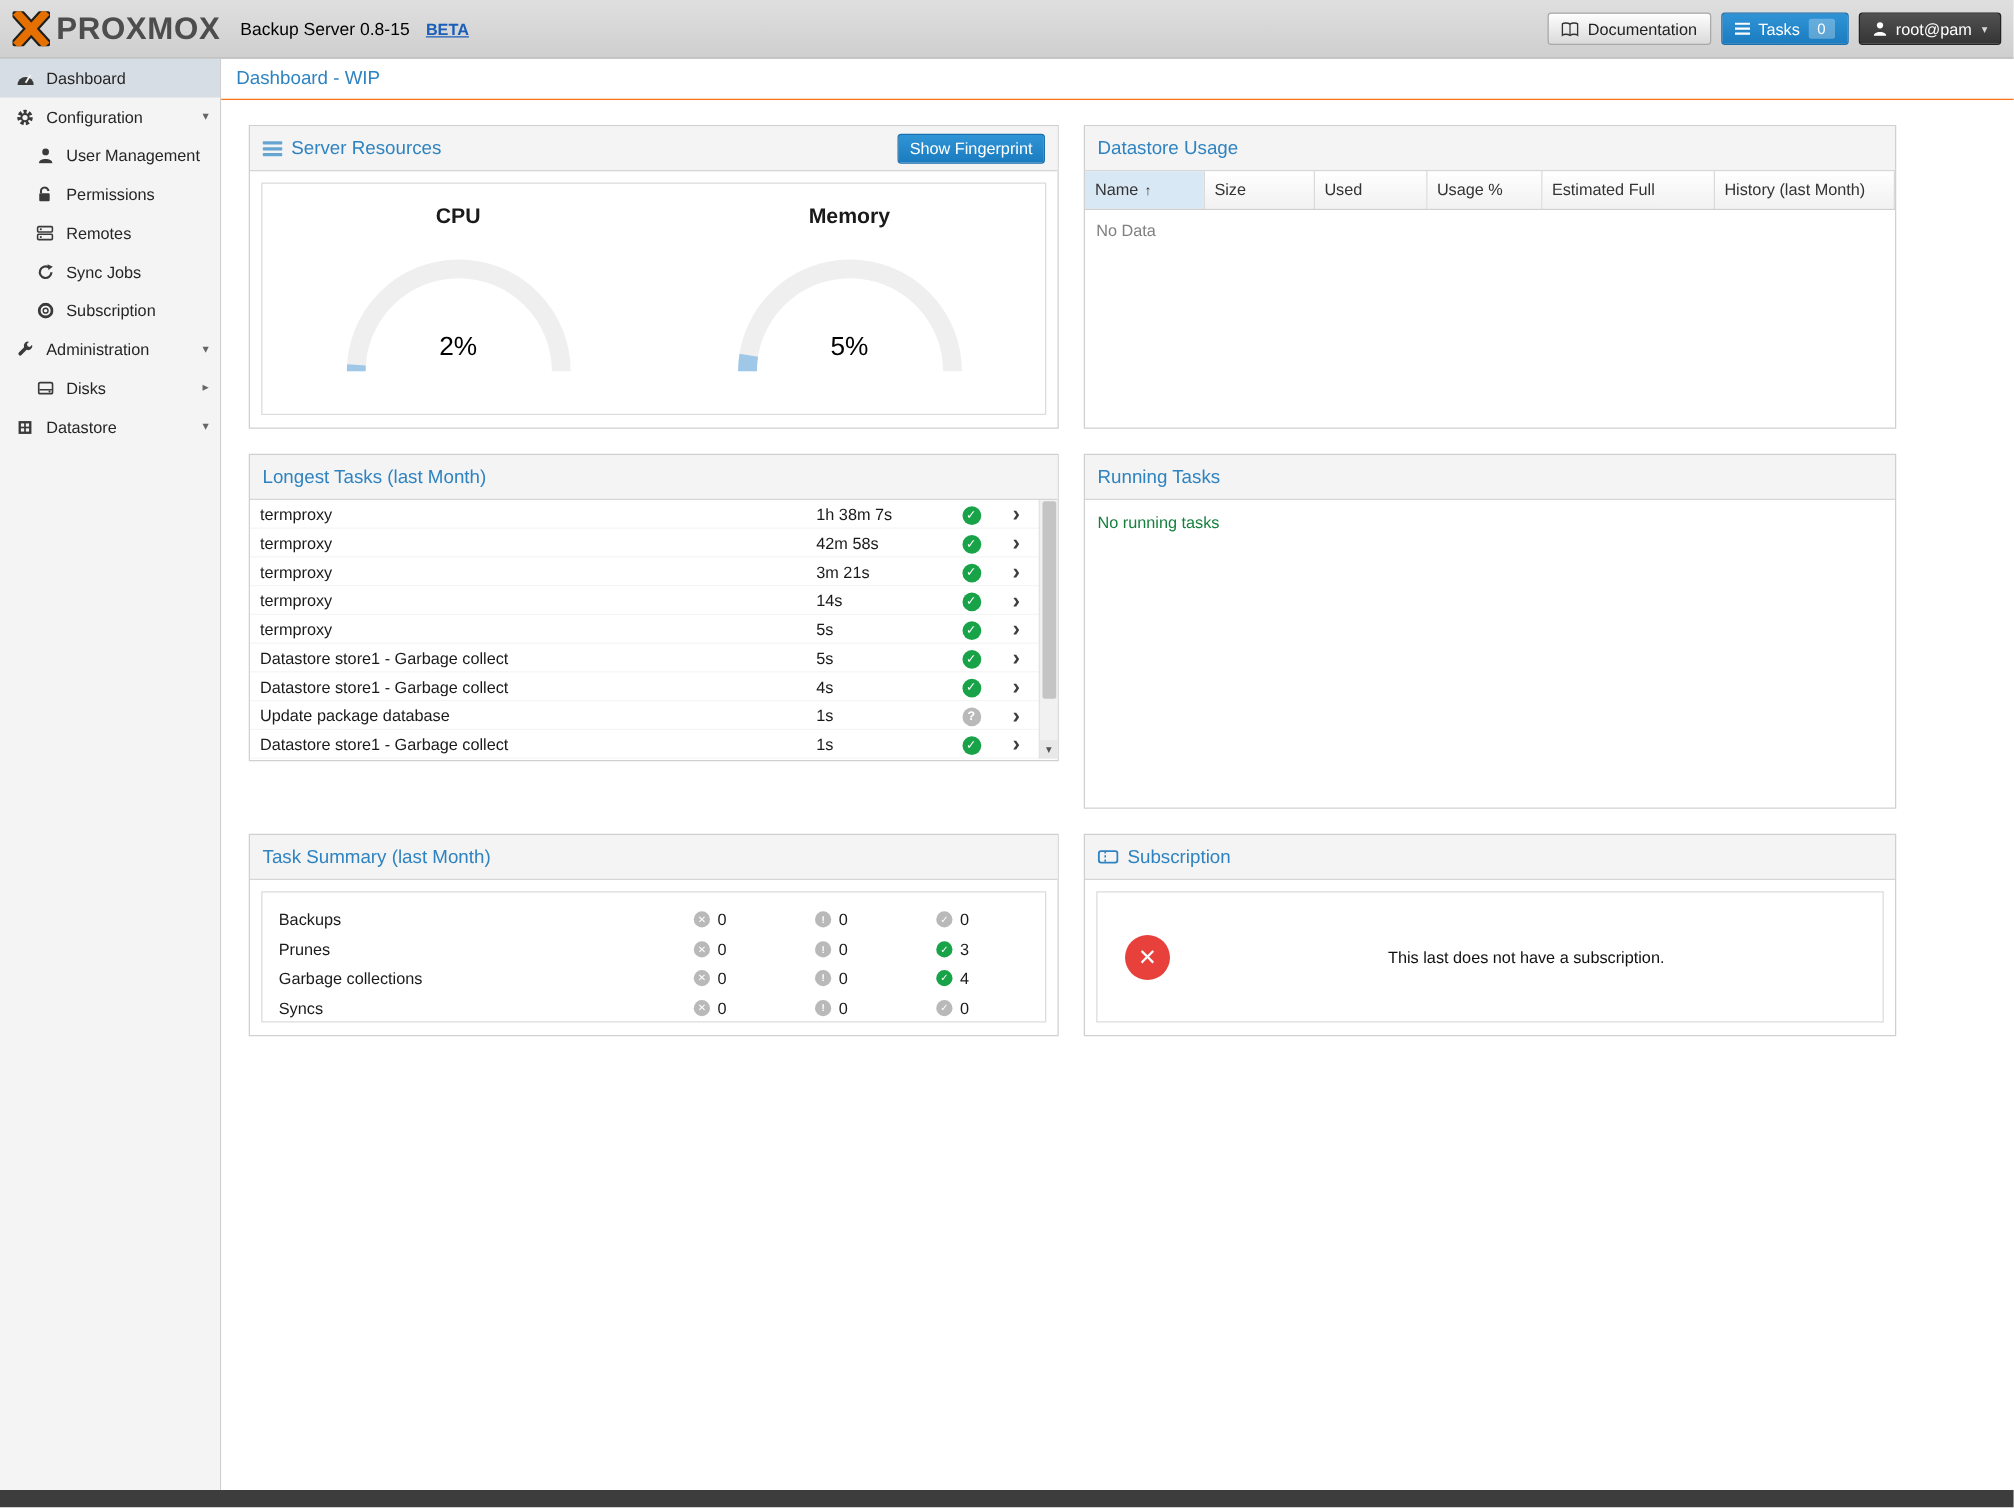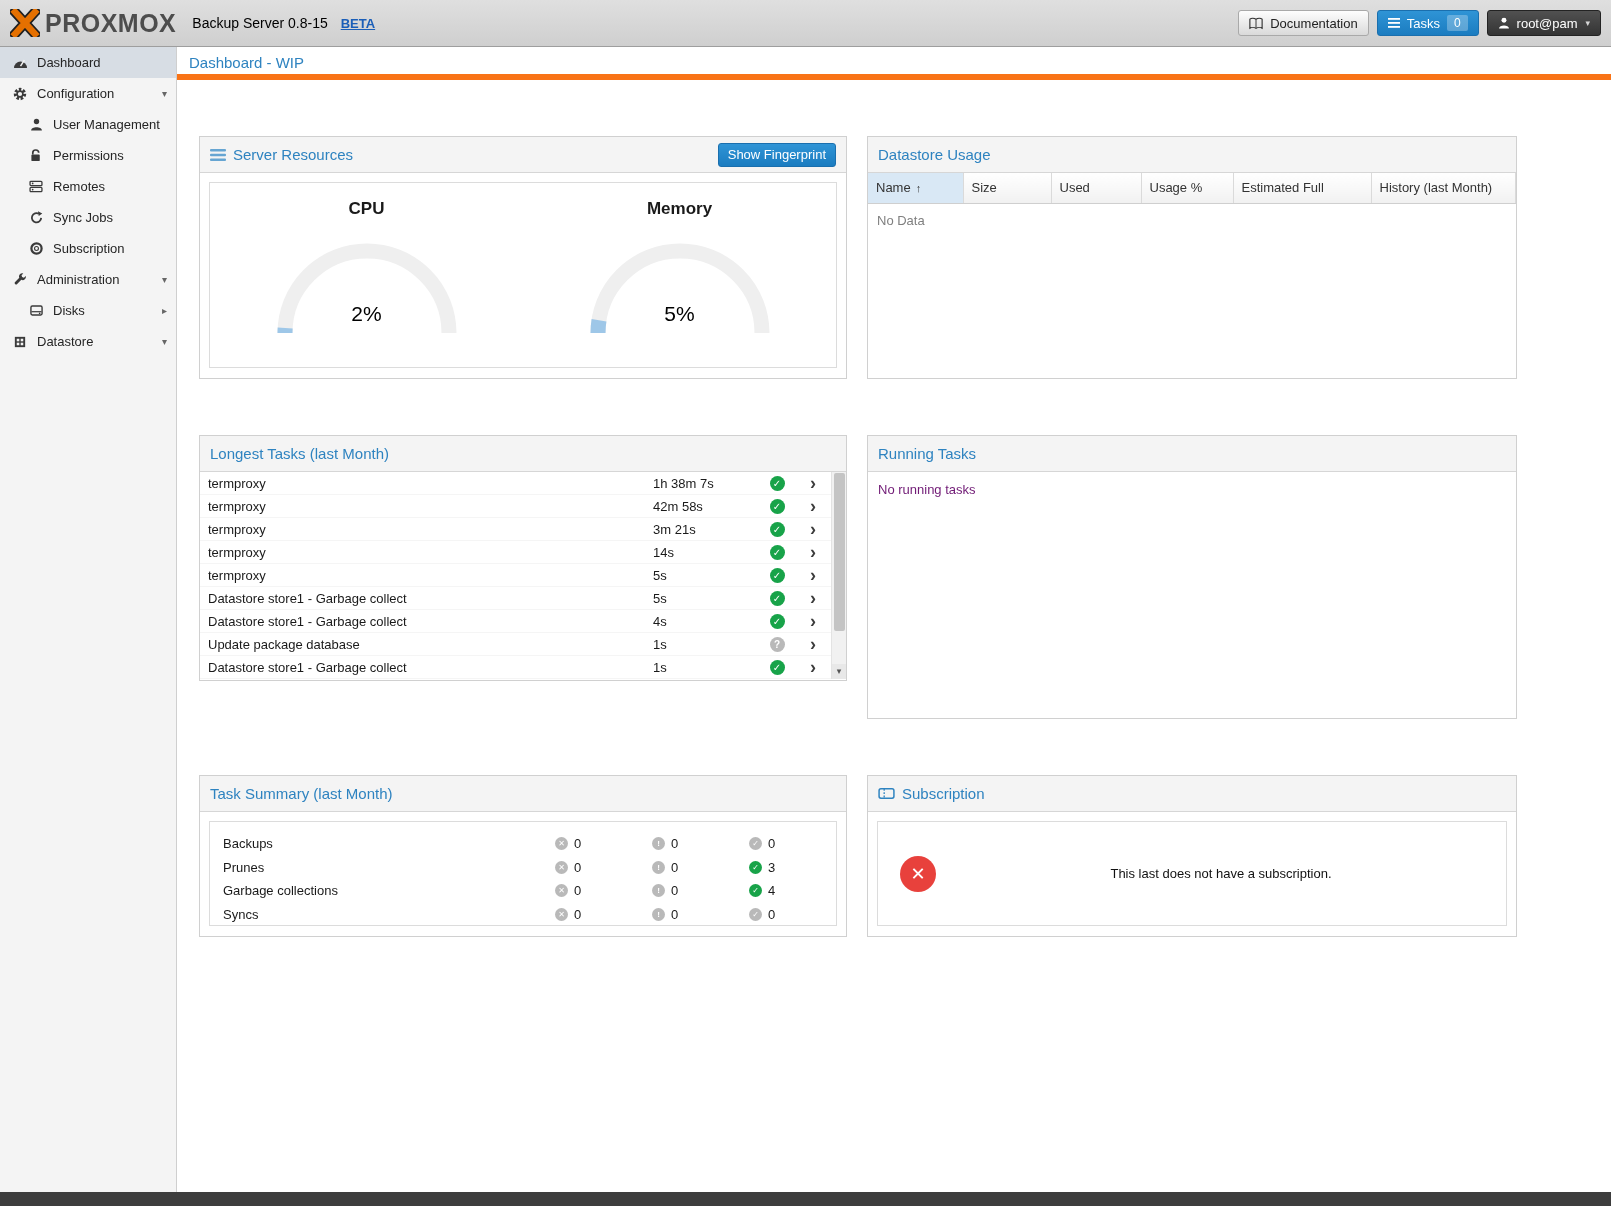--- a/index.html
+++ b/index.html
@@ -41,30 +41,30 @@
   }
   .nav-item.lvl1 { padding-left:28px; }
   .nav-item.selected { background:#d7dde4; }
   .nav-ico { width:16px; display:flex; justify-content:center; align-items:center; }
   .nav-label { flex:1; }
   .nav-caret { color:#666; font-size:10px; }
 
   .workspace { flex:1; display:flex; flex-direction:column; background:#fff; min-width:0; }
   .page-titlebar {
     height:33px; line-height:32px; padding-left:12px; flex:0 0 auto;
-    color:#2e83c0; font-size:15px; border-bottom:6px solid #f97316;
+    color:#2e83c0; font-size:15px; border-bottom:1px solid #f97316;
   }
   .content {
     flex:1; padding:20px 0 0 22px;
     display:grid; grid-template-columns:648px 650px;
     column-gap:20px; row-gap:20px; align-content:start; align-items:start;
   }
 
   
-  .panel { border:1px solid #d0d0d0; background:#fff;margin-top:36px; }
+  .panel { border:1px solid #d0d0d0; background:#fff; }
   .panel-hd {
     height:36px; background:#f4f4f4; border-bottom:1px solid #d6d6d6;
     display:flex; align-items:center; padding:0 10px; gap:7px;
   }
   .panel-title { color:#2e83c0; font-size:15px; }
   .panel-body { height:calc(100% - 37px); }
   .p-sr,.p-du { height:243px; }
   .p-lt { height:246px; }
   .p-rt { height:284px; }
   .p-ts,.p-sub { height:162px; }
@@ -110,21 +110,21 @@
     color:#fff; font-size:10px; line-height:15px; font-weight:bold; text-align:center;
   }
   .st-ico.ok { background:#18a349; }
   .st-ico.unknown { background:#b9b9b9; }
   .lt-go { width:36px; text-align:center; color:#3d3d3d; font-size:18px; font-weight:bold; line-height:1; }
   .scrollbar { position:absolute; top:0; right:0; bottom:0; width:15px; background:#f1f1f1; border-left:1px solid #e3e3e3; cursor:pointer; }
   .sb-thumb { position:absolute; top:1px; left:2px; width:11px; height:158px; background:#c4c4c4; border-radius:2px; }
   .sb-btn { position:absolute; bottom:0; left:0; width:14px; height:15px; text-align:center; line-height:14px; font-size:9px; color:#555; background:#e8e8e8; }
 
   
-  .rt-body { padding:10px; color:#701a75; }
+  .rt-body { padding:10px; color:#15803d; }
 
   
   .ts-inner { padding:10px 0 0 13px; height:100%; overflow:hidden; }
   .ts-row { display:grid; grid-template-columns:332px 97px 97px 1fr; height:23.5px; align-items:center; }
   .ts-stat { display:flex; align-items:center; gap:6px; }
   .mini-ico {
     width:13px; height:13px; border-radius:50%; background:#b9b9b9;
     color:#fff; font-size:8px; line-height:13px; text-align:center; font-weight:bold;
   }
   .mini-ico.green { background:#18a349; }

